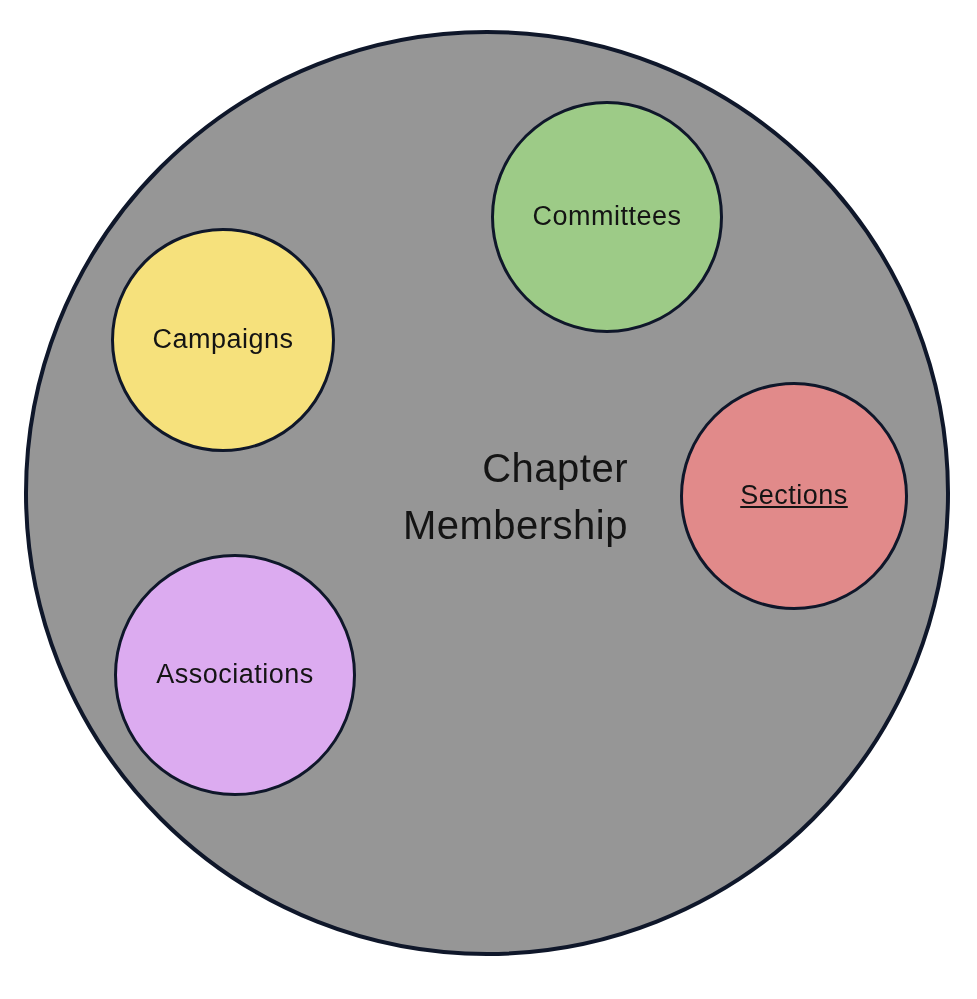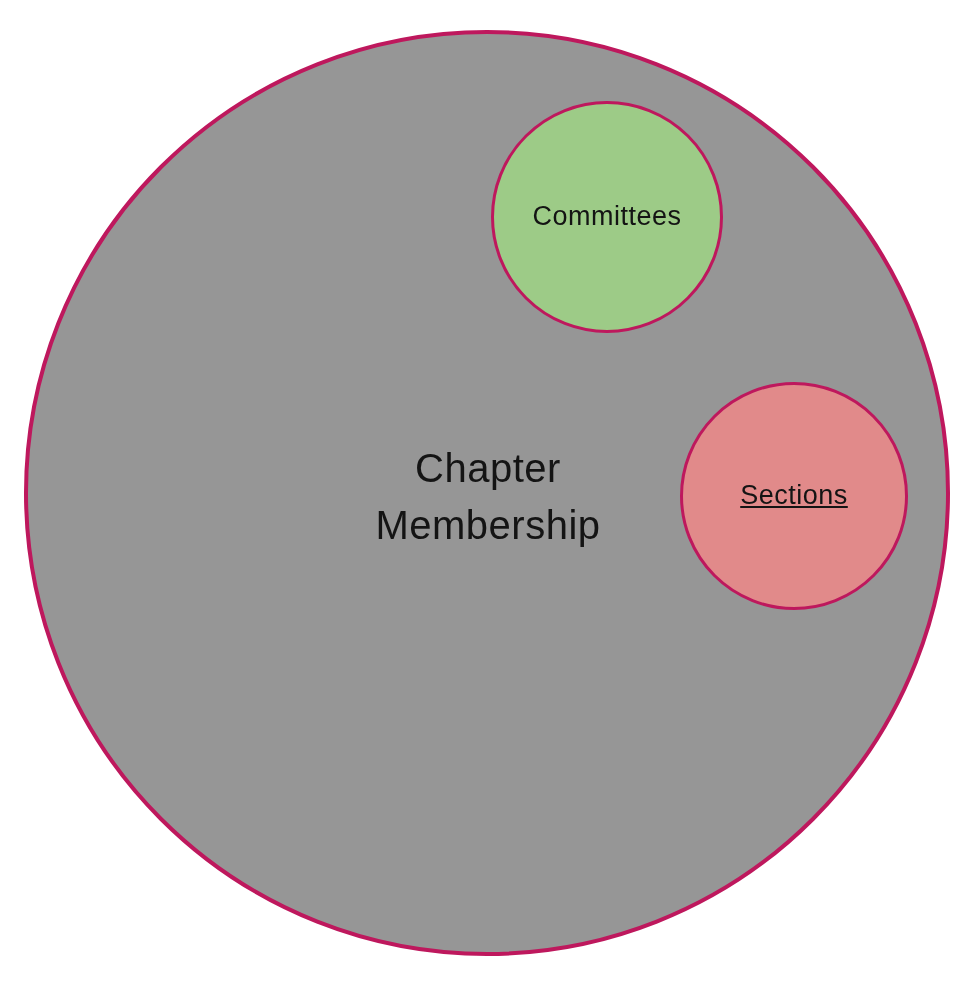--- a/index.html
+++ b/index.html
@@ -12,21 +12,21 @@
     width: 977px;
     height: 999px;
     background: #ffffff;
     overflow: hidden;
     font-family: "Liberation Sans", "DejaVu Sans", sans-serif;
     color: #141414;
   }
   .circle {
     position: absolute;
     border-radius: 50%;
-    border: 3px solid #be185d;
+    border: 3px solid #0f172a;
     box-sizing: border-box;
     display: flex;
     align-items: center;
     justify-content: center;
     text-align: center;
   }
   .outer-circle {
     left: 24px;
     top: 30px;
     width: 926px;
@@ -44,40 +44,46 @@
   .circle-sections     { left: 680px; top: 382px; width: 228px; height: 228px; }
   .circle-associations { left: 114px; top: 554px; width: 242px; height: 242px; }
   .circle-steering     { left: 487px; top: 632px; width: 228px; height: 228px; }
   .circle-steering .sub-label { width: 160px; }
   .center-label {
     position: absolute;
     left: 488px;
     top: 497px;
     transform: translate(-50%, -50%);
     width: 280px;
-    text-align: center;
+    text-align: right;
     font-size: 40px;
     line-height: 1.42;
     letter-spacing: 0.5px;
     font-weight: 400;
   }
 </style>
 </head>
 <body>
 
 <div class="stage">
 
   <div class="circle outer-circle" style="background-color: rgb(150, 150, 150);"></div>
 
   <div class="circle sub-label circle-committees" style="background-color: rgb(157, 203, 135);">
     <span>Committees</span>
   </div>
 
+  <div class="circle sub-label circle-campaigns" style="background-color: rgb(246, 225, 124);">
+    <span>Campaigns</span>
+  </div>
 
   <div class="circle sub-label circle-sections" style="background-color: rgb(225, 138, 138); text-decoration: underline;">
     <span>Sections</span>
   </div>
 
+  <div class="circle sub-label circle-associations" style="background-color: rgb(220, 171, 240);">
+    <span>Associations</span>
+  </div>
 
 
   <div class="center-label">Chapter Membership</div>
 
 </div>
 
 </body></html>

